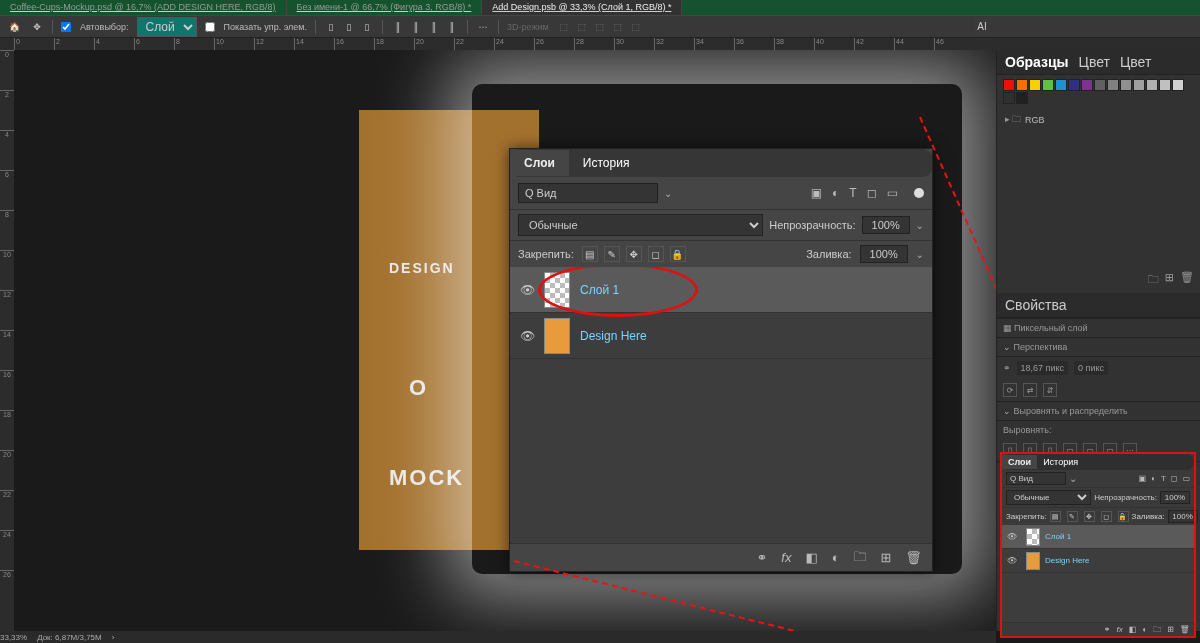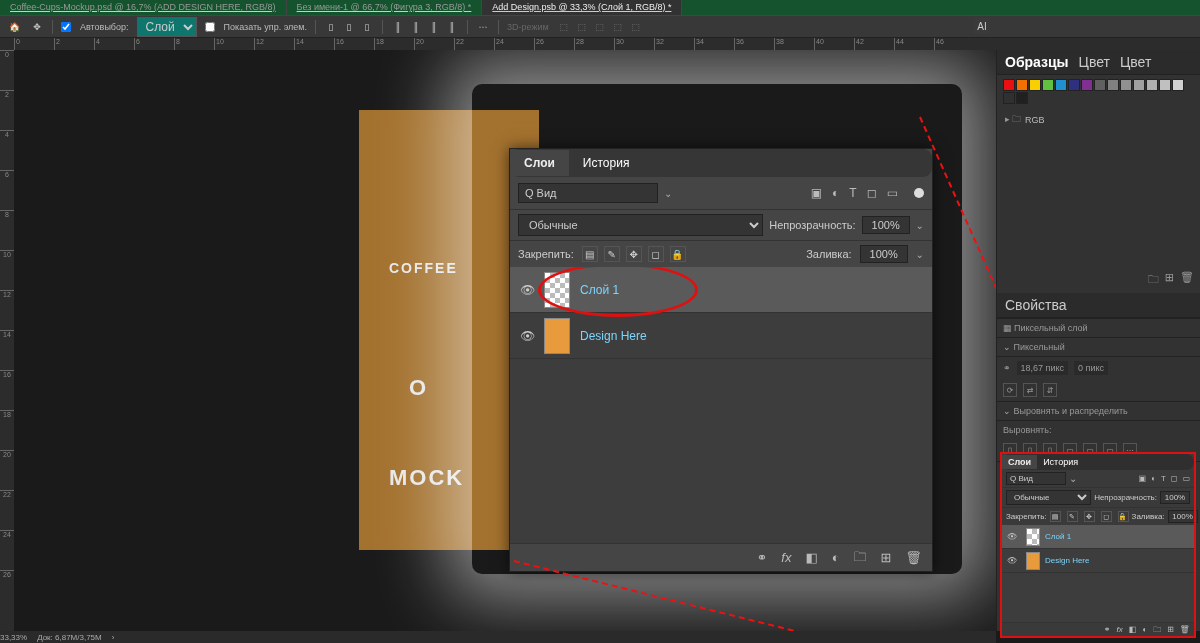--- a/index.html
+++ b/index.html
@@ -201,21 +201,21 @@
     <span class="tick" style="top:320px">16</span>
     <span class="tick" style="top:360px">18</span>
     <span class="tick" style="top:400px">20</span>
     <span class="tick" style="top:440px">22</span>
     <span class="tick" style="top:480px">24</span>
     <span class="tick" style="top:520px">26</span>
   </div>
 
   <div class="canvas-area">
     <div class="canvas-design">
-      <div class="canvas-text t1">COFFEE</div>
+      <div class="canvas-text t1">DESIGN</div>
       <div class="canvas-text t2">O</div>
       <div class="canvas-text t3">MOCK</div>
     </div>
     <div class="canvas-overlay-glow"></div>
 
     <div class="layers-panel">
       <div class="lp-tabs">
         <div class="lp-tab active">Слои</div>
         <div class="lp-tab">История</div>
       </div>
@@ -307,21 +307,21 @@
     <div class="rp-props-icons">
       <span>🗀</span>
       <span>⊞</span>
       <span>🗑</span>
     </div>
 
     <div class="rp-section-header">
       <span class="active">Свойства</span>
     </div>
     <div class="rp-section">▦ <span>Пиксельный слой</span></div>
-    <div class="rp-section"><span class="rp-collapse">⌄</span><span>Пиксельный</span></div>
+    <div class="rp-section"><span class="rp-collapse">⌄</span><span>Перспектива</span></div>
     <div class="rp-section" style="display:flex;gap:6px;align-items:center">
       <span>⚭</span>
       <span style="background:#2a2a2a;padding:2px 4px">18,67 пикс</span>
       <span style="background:#2a2a2a;padding:2px 4px">0 пикс</span>
     </div>
     <div class="rp-row-icons">
       <span>⟳</span>
       <span>⇄</span>
       <span>⇵</span>
     </div>

